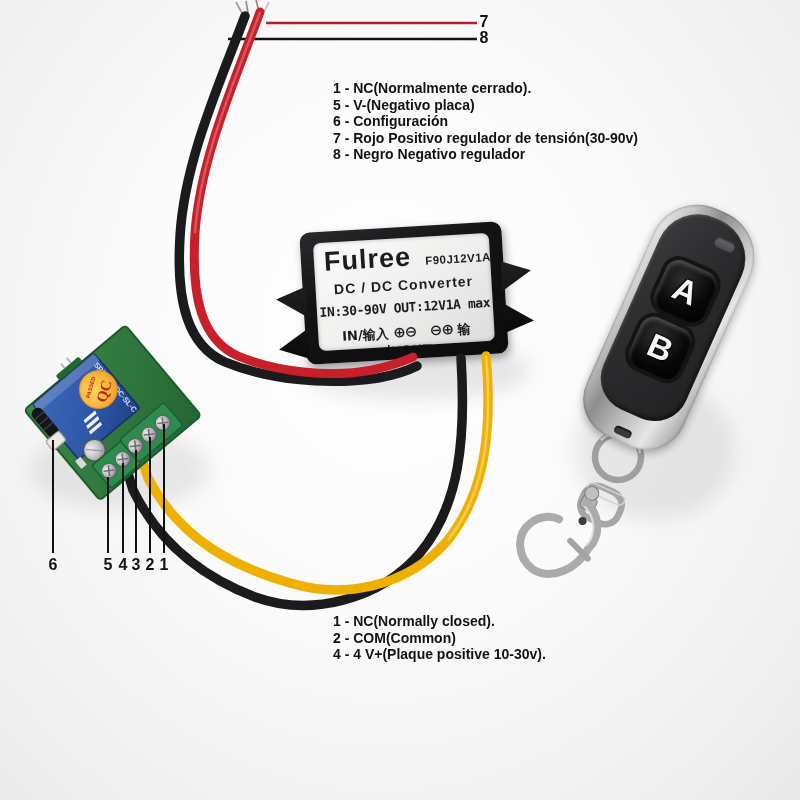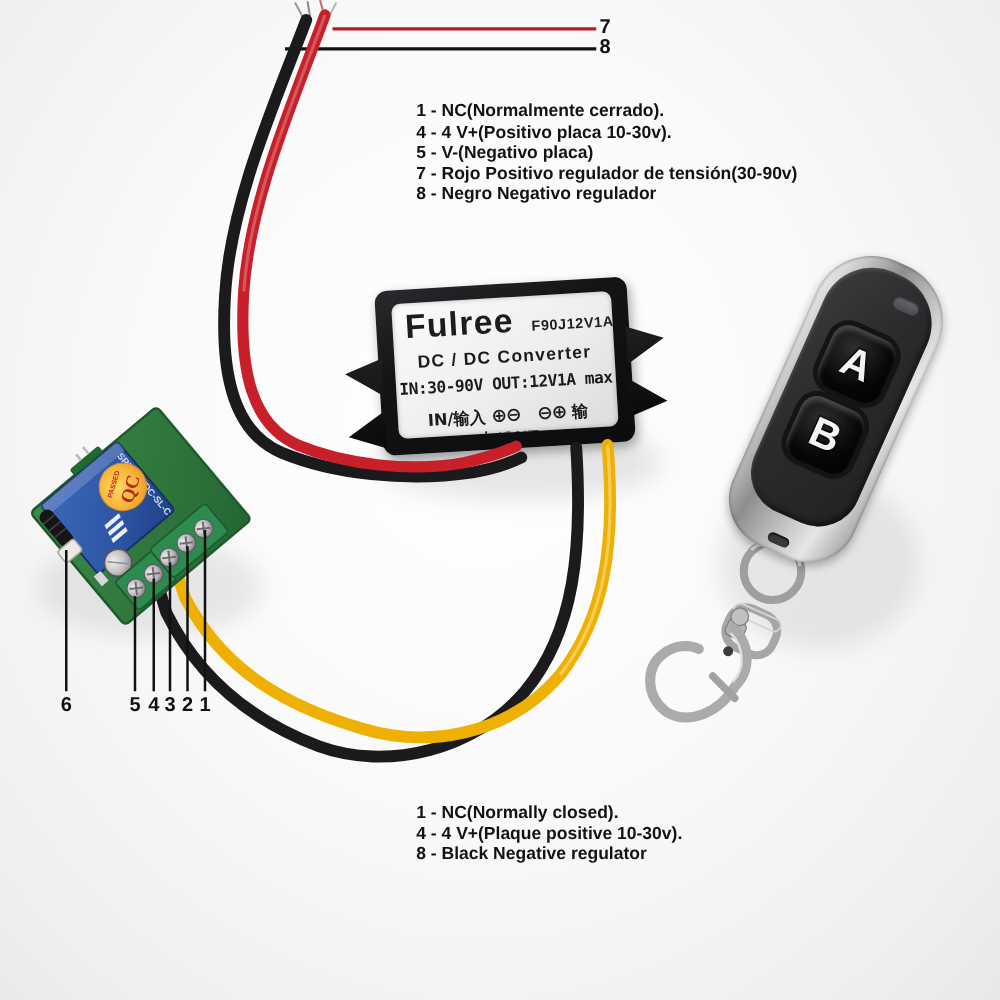--- a/index.html
+++ b/index.html
@@ -252,25 +252,25 @@
 
   <div class="pin-num" style="left:45px;top:557px;">6</div>
   <div class="pin-num" style="left:100px;top:557px;">5</div>
   <div class="pin-num" style="left:115px;top:557px;">4</div>
   <div class="pin-num" style="left:128px;top:557px;">3</div>
   <div class="pin-num" style="left:142px;top:557px;">2</div>
   <div class="pin-num" style="left:156px;top:557px;">1</div>
 
   <div class="notes" style="left:333px;top:80px;">
     <div>1 - NC(Normalmente cerrado).</div>
-    <div>4 - 4 V+(Positivo placa 10-30v).</div>
     <div>5 - V-(Negativo placa)</div>
+    <div>6 - Configuración</div>
     <div>7 - Rojo Positivo regulador de tensión(30-90v)</div>
     <div>8 - Negro Negativo regulador</div>
   </div>
 
-  <div class="notes" style="left:333px;top:613px;margin-top:28px;">
+  <div class="notes" style="left:333px;top:613px;">
     <div>1 - NC(Normally closed).</div>
+    <div>2 - COM(Common)</div>
     <div>4 - 4 V+(Plaque positive 10-30v).</div>
-    <div>8 - Black Negative regulator</div>
   </div>
 
 </div>
 
 </body></html>

